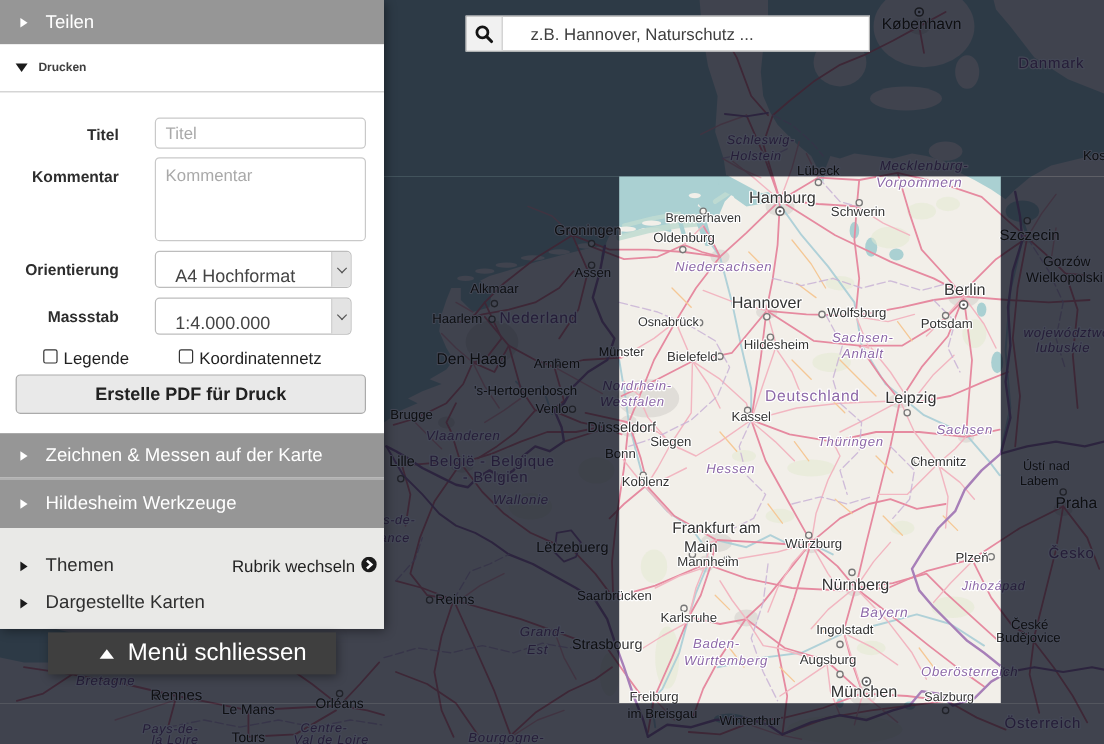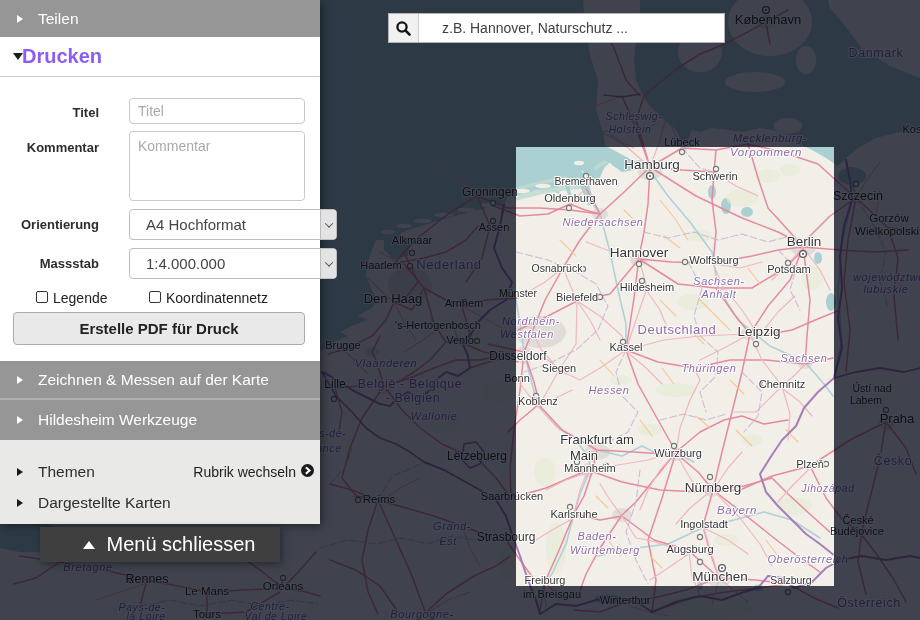--- a/index.html
+++ b/index.html
@@ -21,22 +21,22 @@
 .grayrow{background:#969696;color:#fff;}
 .lightrow{background:#e9e9e7;color:#2e2e2e;}
 .row .arr{position:absolute;left:17px;}
 .row .lbl{margin-left:38px;}
 .flabel{position:absolute;width:99px;text-align:right;font-weight:bold;font-size:13px;color:#2d2d2d;}
 input.txt,textarea.txt{position:absolute;left:129px;width:176px;border:1px solid #c9c9c9;border-radius:4px;
   font-family:"Liberation Sans",sans-serif;font-size:14px;color:#333;}
 input.txt{height:26px;padding:0 8px;}
 textarea.txt{height:70px;padding:6px 8px;resize:none;}
 input.txt::placeholder,textarea.txt::placeholder{color:#a9a9a9;}
-.sel{position:absolute;left:129px;width:208px;height:31px;border:1px solid #bdbdbd;border-radius:4px;background:#fff;
-  display:flex;align-items:center;}
+.sel{position:absolute;left:129px;width:164px;height:31px;border:1px solid #bdbdbd;border-radius:4px;background:#fff;
+  display:flex;align-items:flex-end;}
 .sel .txt2{padding-left:16px;font-size:15px;color:#444;}
 .sel .btn{position:absolute;right:0;top:0;width:16px;height:100%;background:#e3e3e3;
   border-left:1px solid #bdbdbd;border-radius:0 3px 3px 0;display:flex;align-items:center;justify-content:center;}
 .sel .chev{display:block;width:6px;height:6px;border-right:1.8px solid #555;border-bottom:1.8px solid #555;
   transform:rotate(45deg) translate(-1px,-1px);}
 .cb{position:absolute;width:12px;height:12px;border:1.5px solid #333;border-radius:2px;background:#fff;}
 .cblbl{position:absolute;font-size:14px;color:#222;}
 #pdfbtn{position:absolute;left:13px;top:312px;width:292px;height:33px;background:#e9e9e9;border:1px solid #ababab;border-radius:4px;
   display:flex;align-items:center;justify-content:center;font-weight:bold;font-size:15px;color:#222;}
 #menubtn{position:absolute;left:40px;top:527px;width:240px;height:35px;background:#3f3f3f;z-index:2;
@@ -494,21 +494,21 @@
   <div class="row grayrow" style="top:0;height:37px;">
       <span class="arr">
         <span class="tri-r"></span>
       </span>
       <span class="lbl">Teilen</span>
     </div>
   <div class="row" style="top:37px;height:40px;background:#fff;border-bottom:1px solid #cbcbcb;">
       <span class="arr" style="left:13px;">
         <span class="tri-d"></span>
       </span>
-      <span class="lbl" style="margin-left:22px;font-weight:bold;font-size:20px;color:#8b5cf6;">Drucken</span>
+      <span class="lbl" style="margin-left:32px;font-weight:bold;font-size:10px;color:#404040;">Drucken</span>
     </div>
   <div class="flabel" style="top:105px;">Titel</div>
   <input class="txt" style="top: 98px;" placeholder="Titel">
   <div class="flabel" style="top:140px;">Kommentar</div>
   <textarea class="txt" style="top: 131px;" placeholder="Kommentar"></textarea>
   <div class="flabel" style="top:217px;">Orientierung</div>
   <div class="sel" style="top:209px;">
       <span class="txt2">A4 Hochformat</span>
       <span class="btn">
         <span class="chev"></span>

